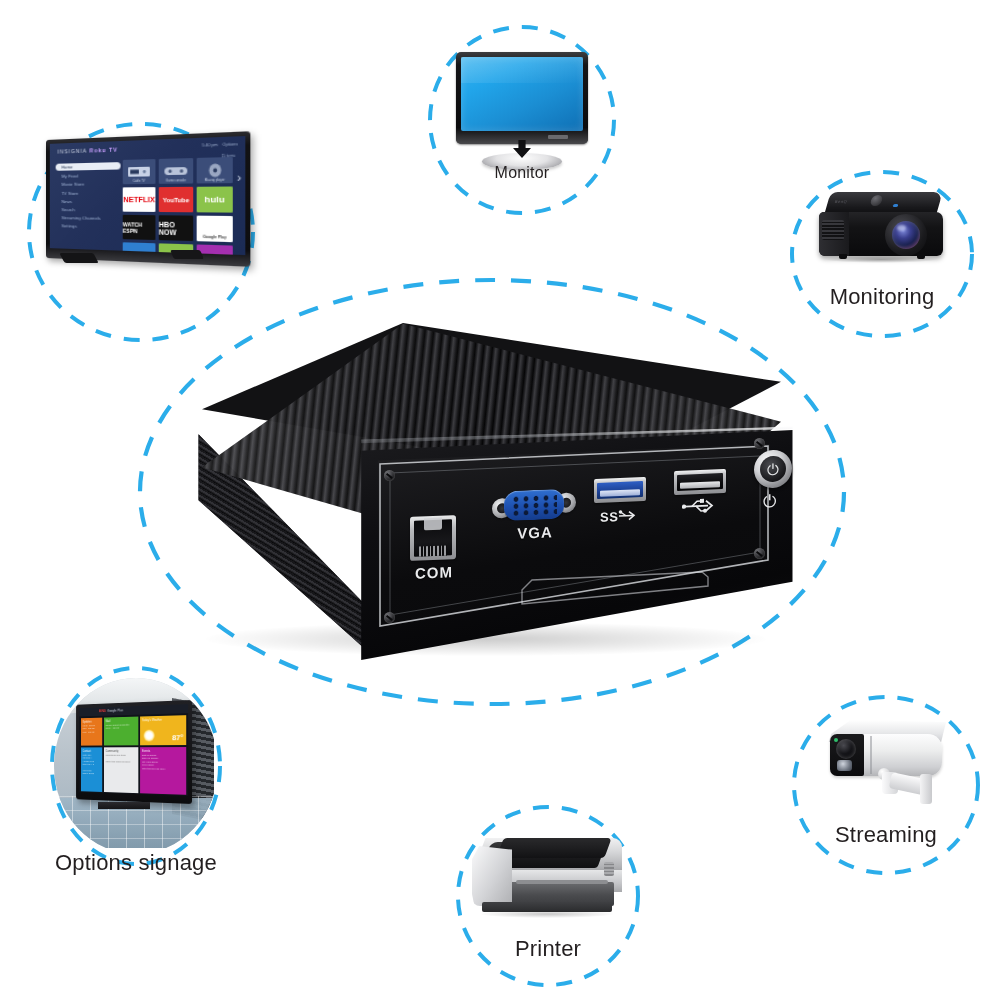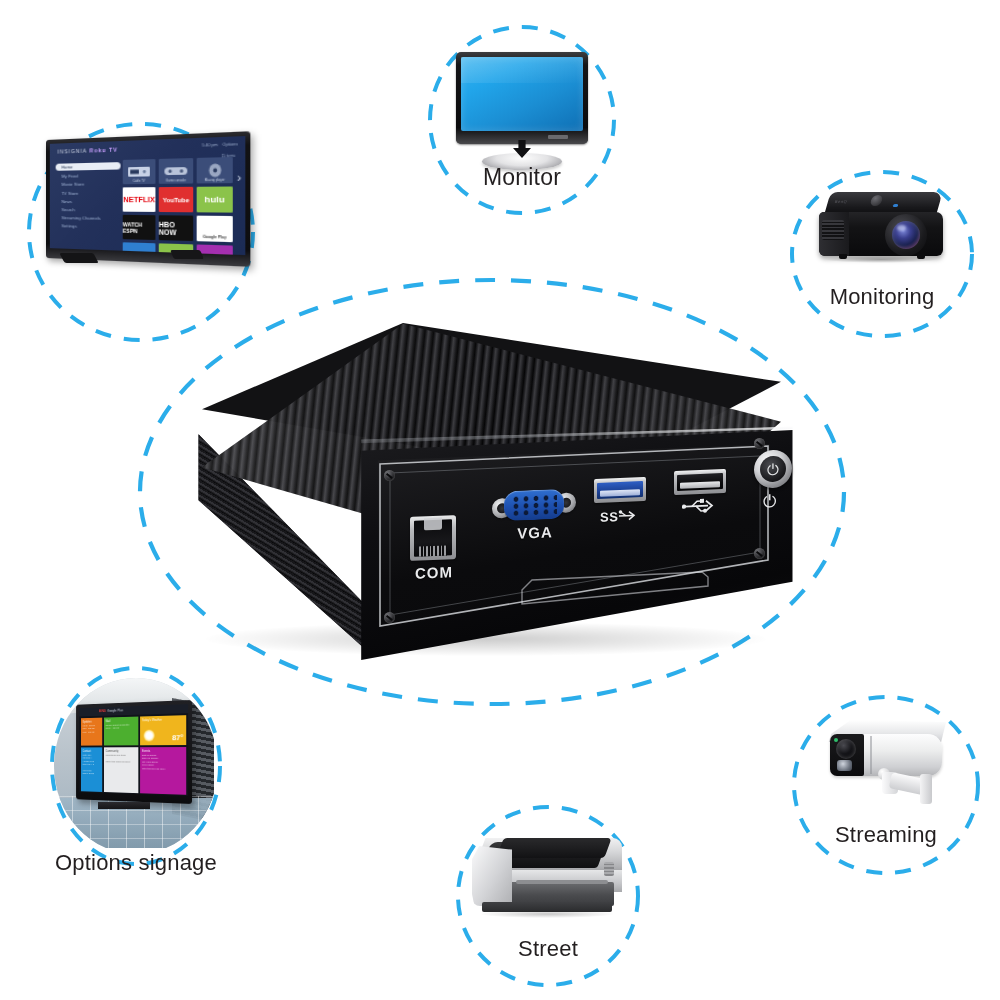--- a/index.html
+++ b/index.html
@@ -395,21 +395,21 @@
     </svg>
     <div class="art" style="left:32px;top:30px;width:132px;height:120px;">
       <div class="abs mon-bezel"></div>
       <div class="abs mon-screen"></div>
       <div class="abs mon-glare"></div>
       <div class="abs mon-chin"></div>
       <div class="abs mon-logo"></div>
       <div class="abs mon-base"></div>
       <div class="abs mon-arrow"></div>
     </div>
-    <div class="cap" style="top:142px;font-size:23px;">Monitor</div>
+    <div class="cap" style="top:142px;font-size:16px;">Monitor</div>
   </div>
 
   <div class="node" style="left:22px;top:118px;width:238px;height:228px;">
     <svg class="oval" width="238" height="228" viewBox="0 0 238 228">
       <ellipse cx="119" cy="114" rx="112" ry="108" fill="none" stroke="#2badea" stroke-width="4" stroke-dasharray="16 13"></ellipse>
     </svg>
     <div class="art" style="left:24px;top:22px;width:190px;height:132px;">
       <div class="abs tv-body">
         <div class="abs tv-scr">
           <div class="abs tv-brand">
@@ -573,21 +573,21 @@
       <div class="abs pr-lid"></div>
       <div class="abs pr-slot"></div>
       <div class="abs pr-mid"></div>
       <div class="abs pr-tray"></div>
       <div class="abs pr-traylip"></div>
       <div class="abs pr-left"></div>
       <div class="abs pr-btn"></div>
       <div class="abs pr-base"></div>
       <div class="abs pr-shadow"></div>
     </div>
-    <div class="cap" style="top:134px;font-size:22px;">Street</div>
+    <div class="cap" style="top:134px;font-size:22px;">Printer</div>
   </div>
 
   <div class="node" style="left:788px;top:692px;width:196px;height:186px;">
     <svg class="oval" width="196" height="186" viewBox="0 0 196 186">
       <ellipse cx="98" cy="93" rx="92" ry="88" fill="none" stroke="#2badea" stroke-width="4" stroke-dasharray="16 13"></ellipse>
     </svg>
     <div class="art" style="left:32px;top:22px;width:130px;height:96px;">
       <div class="abs cam-hood"></div>
       <div class="abs cam-body"></div>
       <div class="abs cam-face"></div>

